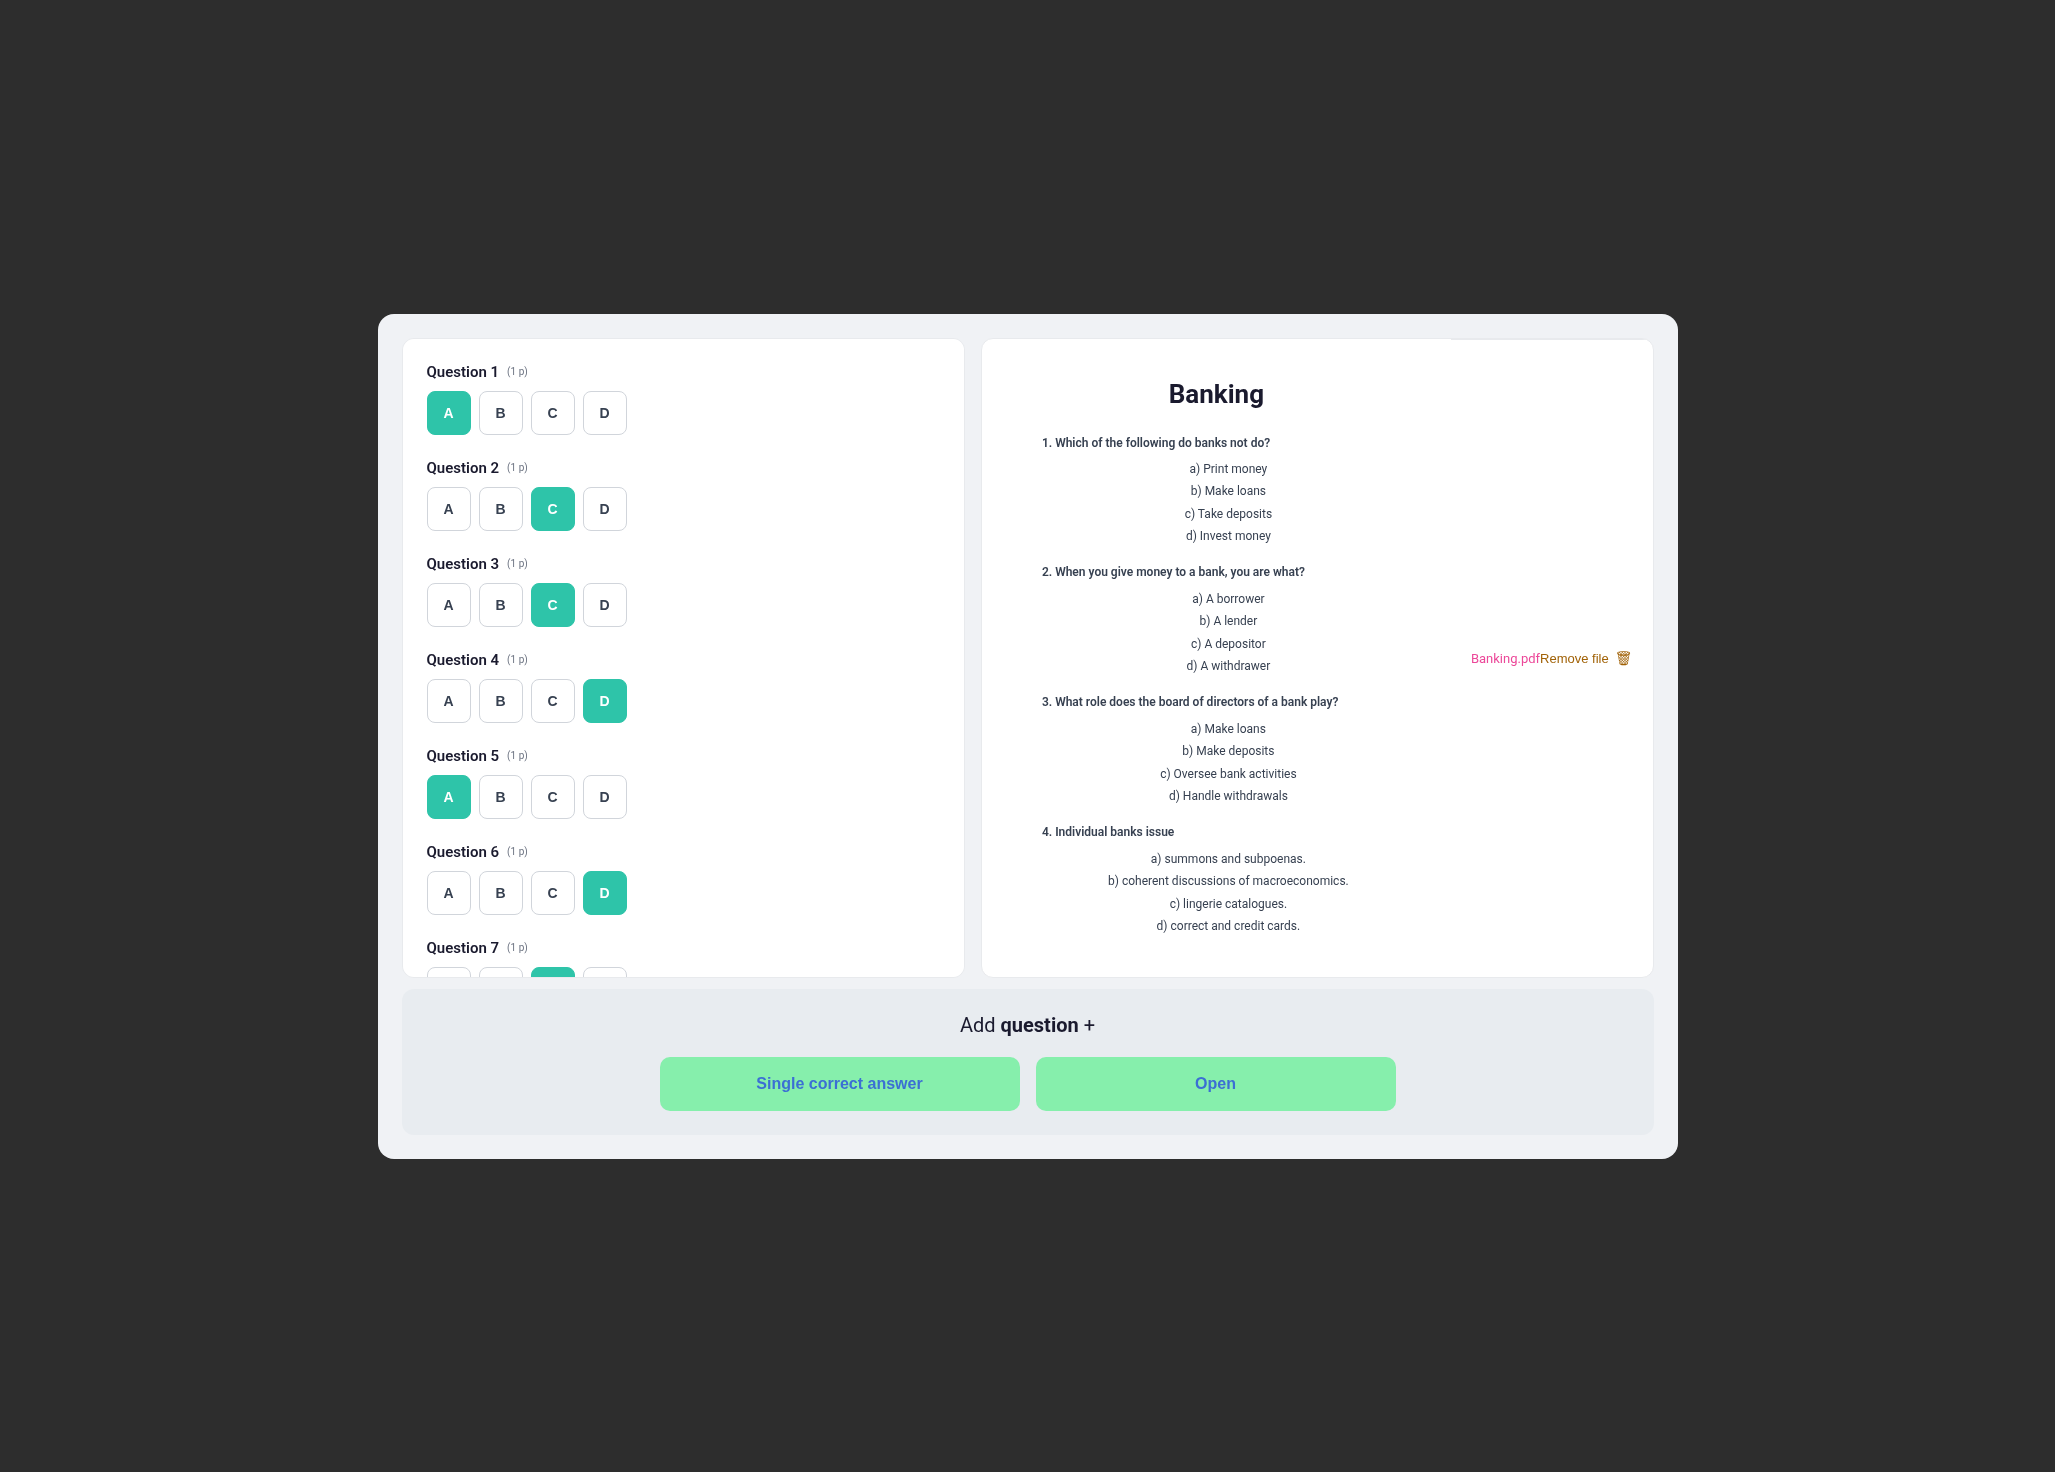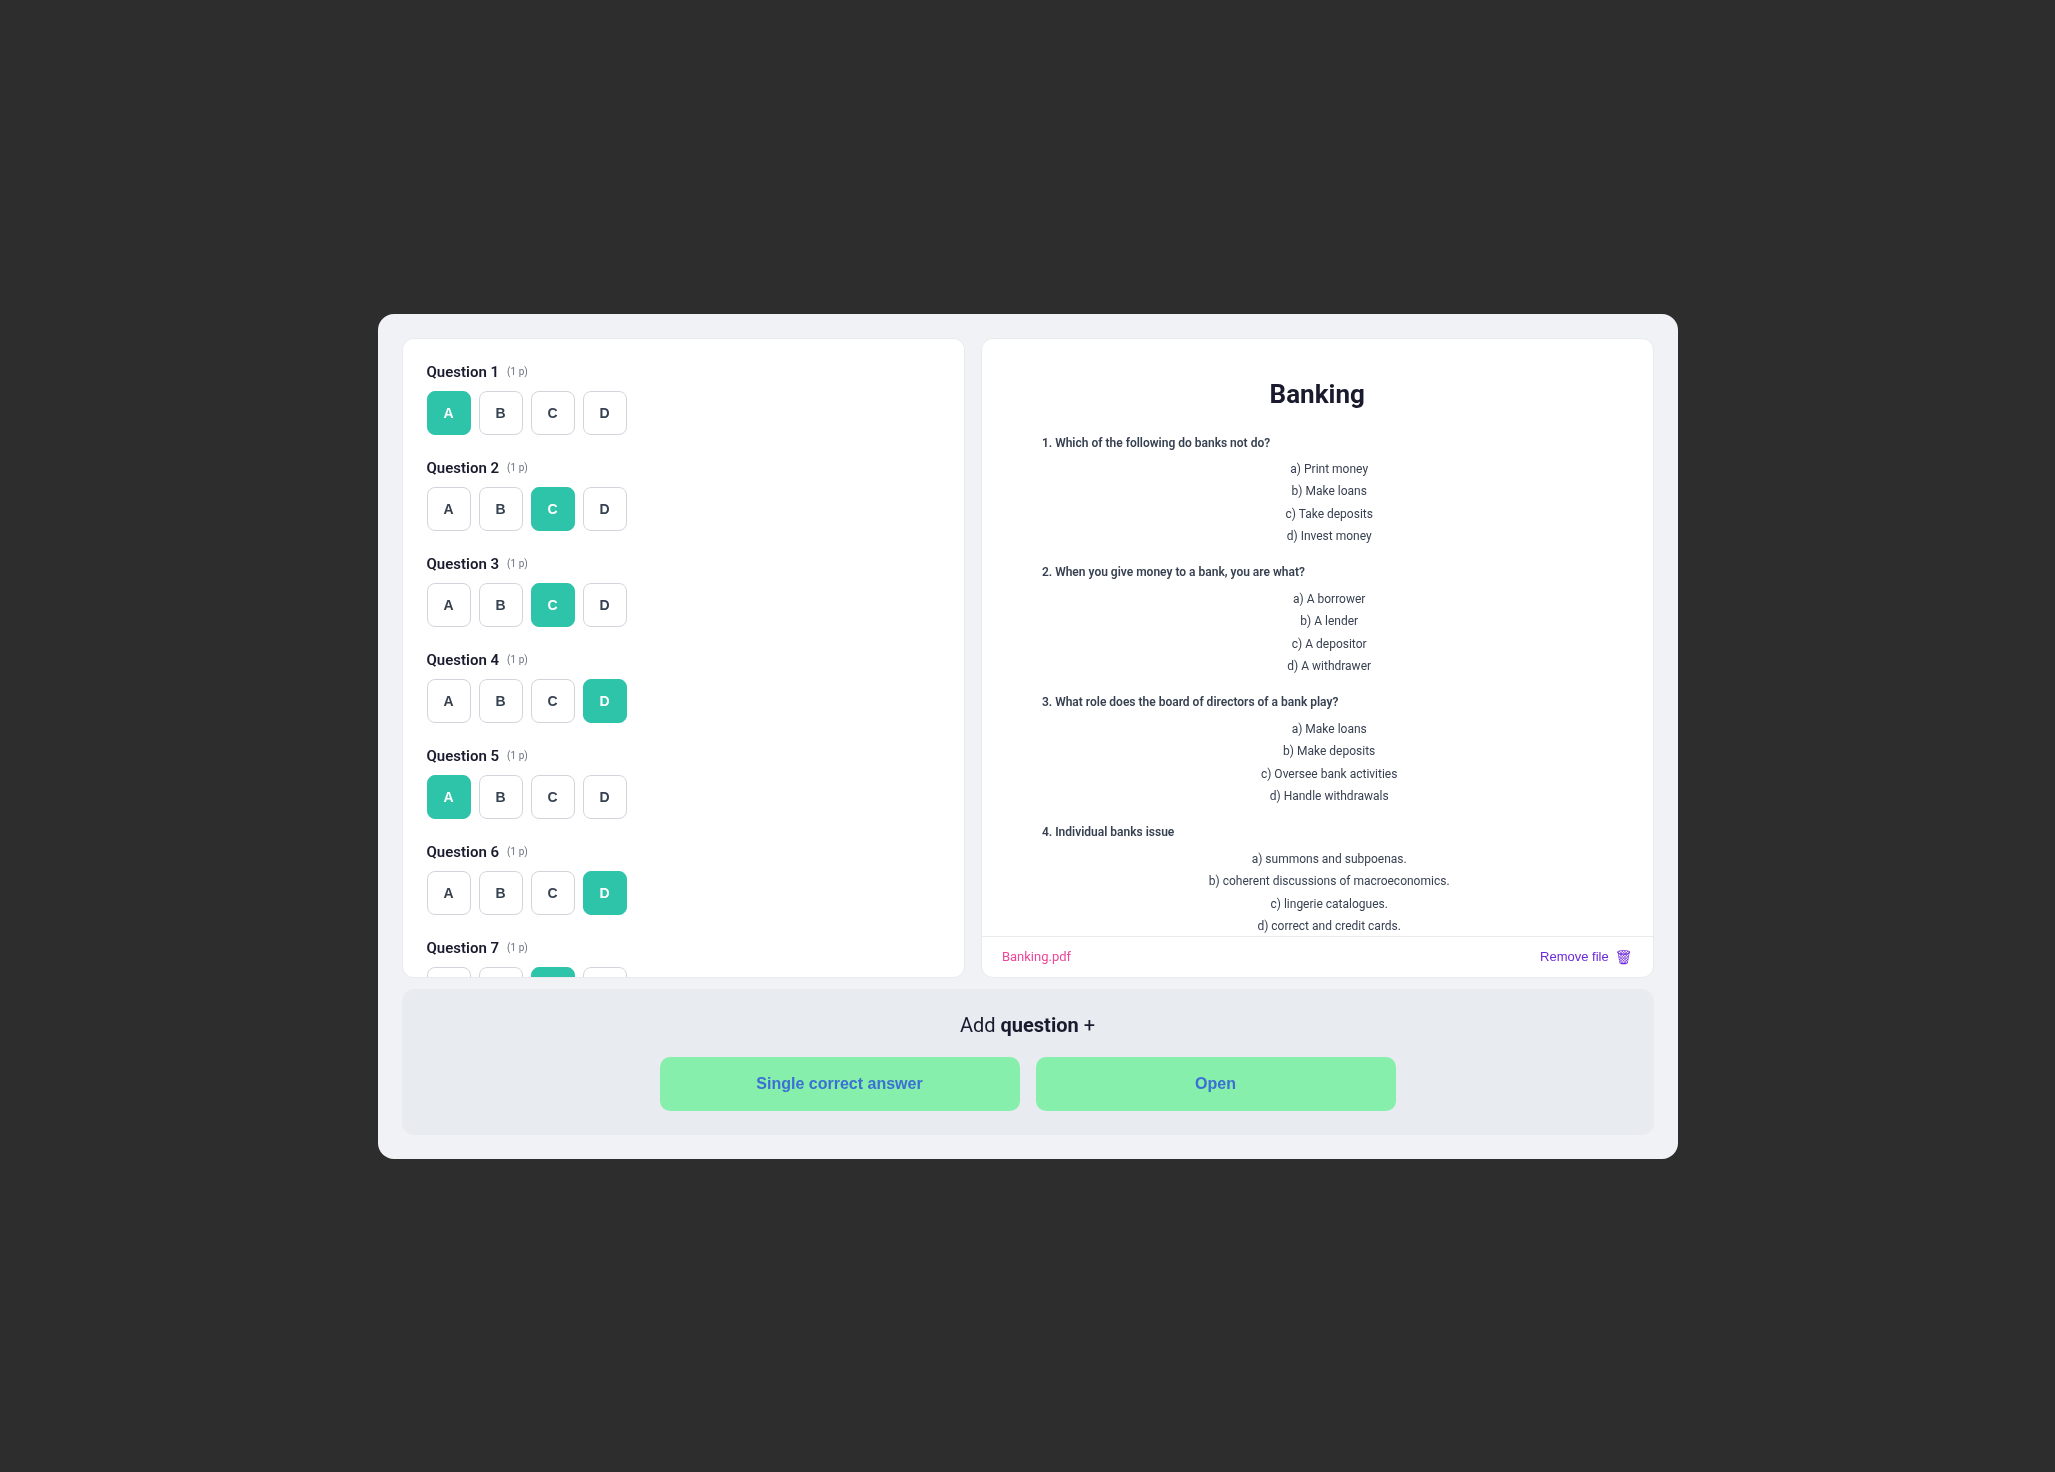--- a/index.html
+++ b/index.html
@@ -88,21 +88,21 @@
     }
     
     .right-panel {
       background: #fff;
       border-radius: 12px;
       flex: 1;
       overflow: hidden;
       position: relative;
       border: 1px solid #e8eaed;
       display: flex;
-      flex-direction: column;
+      flex-direction: row;
     }
     .pdf-viewer {
       flex: 1;
       overflow-y: auto;
       padding: 40px 60px;
     }
     .pdf-viewer::-webkit-scrollbar {
       width: 6px;
     }
     .pdf-viewer::-webkit-scrollbar-thumb {
@@ -143,21 +143,21 @@
       justify-content: space-between;
     }
     .pdf-filename {
       font-size: 13px;
       color: #ec4899;
     }
     .remove-file-btn {
       display: flex;
       align-items: center;
       gap: 6px;
-      color: #6d28d9;
+      color: #a16207;
       font-size: 13px;
       font-weight: 500;
       cursor: pointer;
       border: none;
       background: none;
     }
     .trash-icon {
       font-size: 14px;
     }
     

